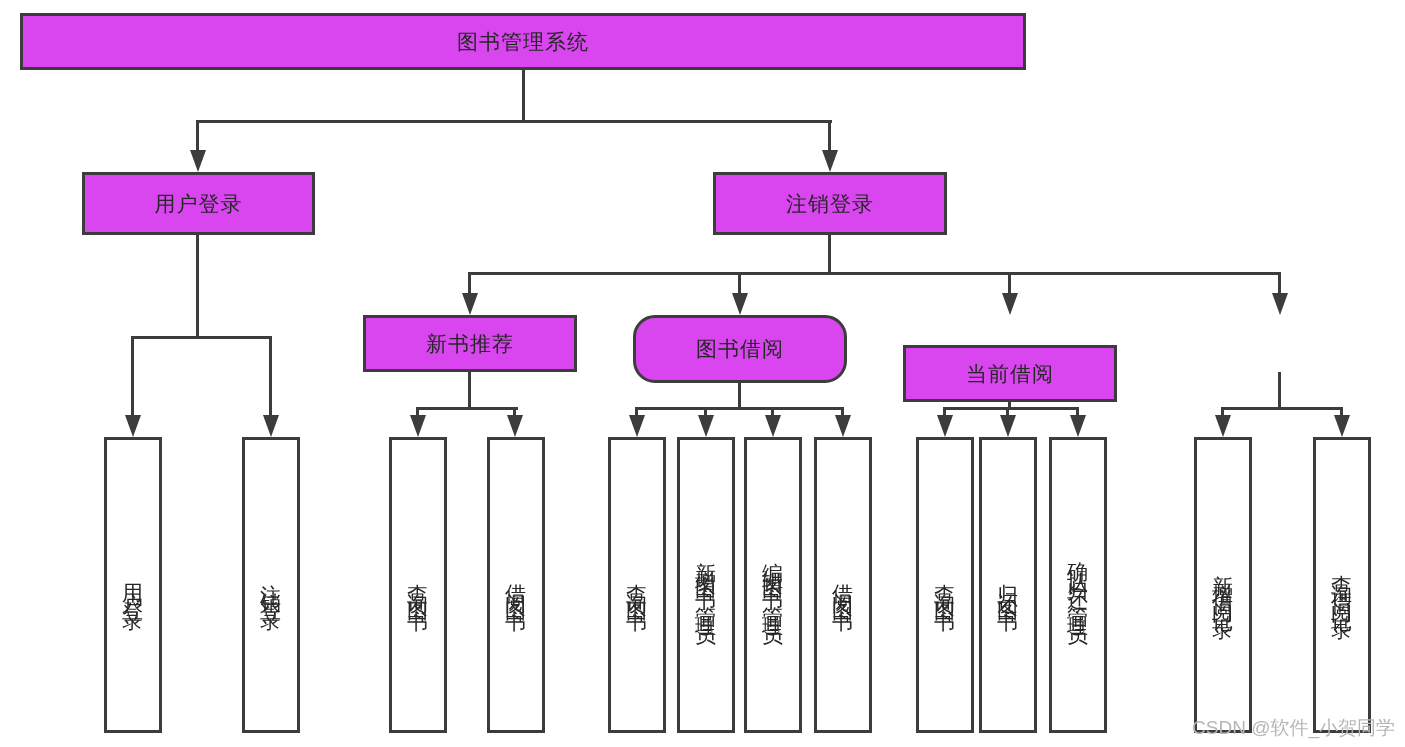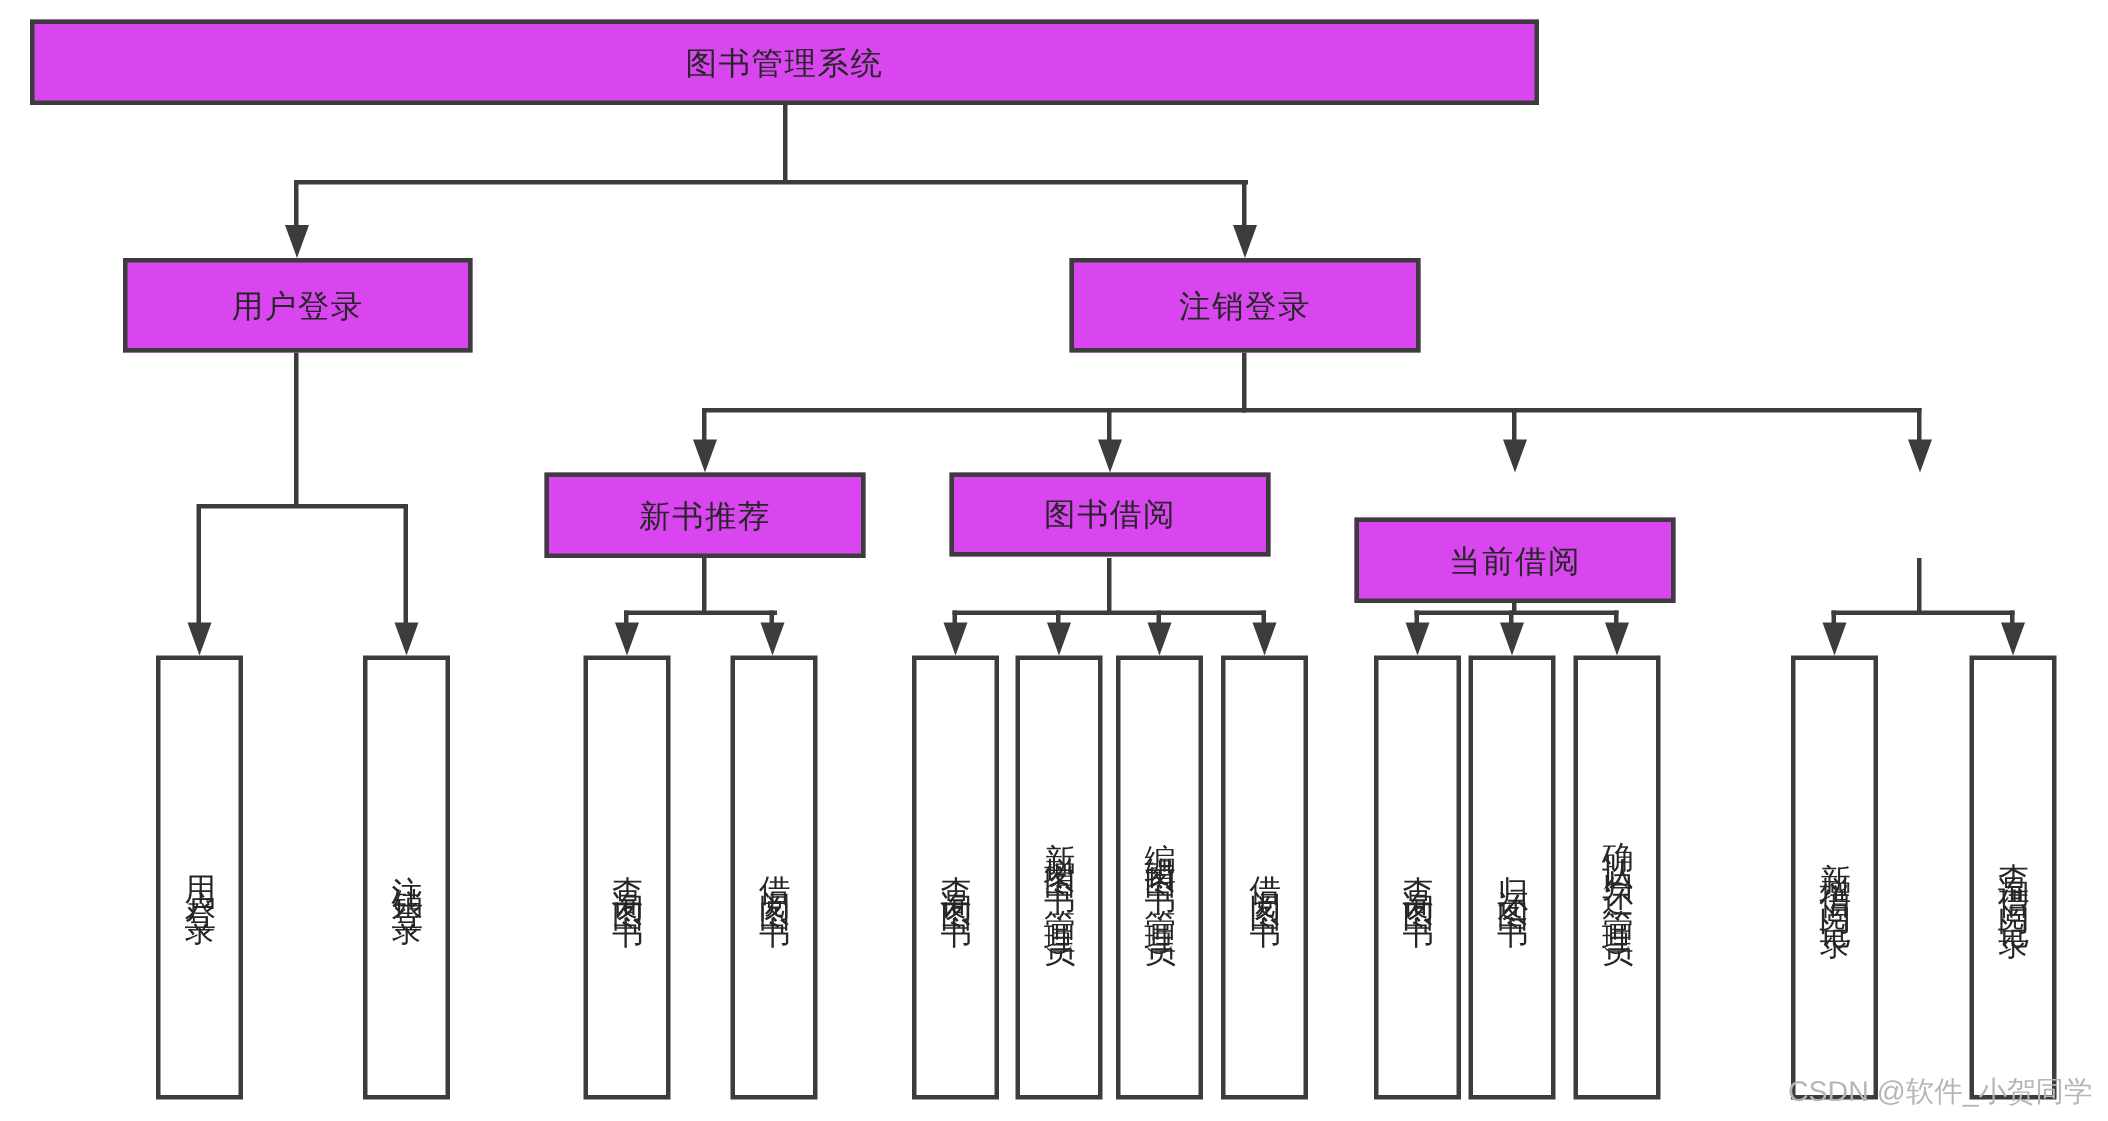--- a/index.html
+++ b/index.html
@@ -126,21 +126,21 @@
   <div class="node" style="left:82px;top:172px;width:233px;height:63px;">
     <span>用户登录</span>
   </div>
   <div class="node" style="left:713px;top:172px;width:234px;height:63px;">
     <span>注销登录</span>
   </div>
 
   <div class="node" style="left:363px;top:315px;width:214px;height:57px;">
     <span>新书推荐</span>
   </div>
-  <div class="node" style="left:633px;top:315px;width:214px;height:56px;">
+  <div class="node" style="left:633px;top:315px;width:214px;height:68px;border-radius:22px;">
     <span>图书借阅</span>
   </div>
   <div class="node" style="left:903px;top:315px;width:214px;height:57px;margin-top:30px;">
     <span>当前借阅</span>
   </div>
 
   <div class="leaf" style="left:104px;top:437px;width:58px;height:296px;">
     <span>用户登录</span>
   </div>
   <div class="leaf" style="left:242px;top:437px;width:58px;height:296px;">

